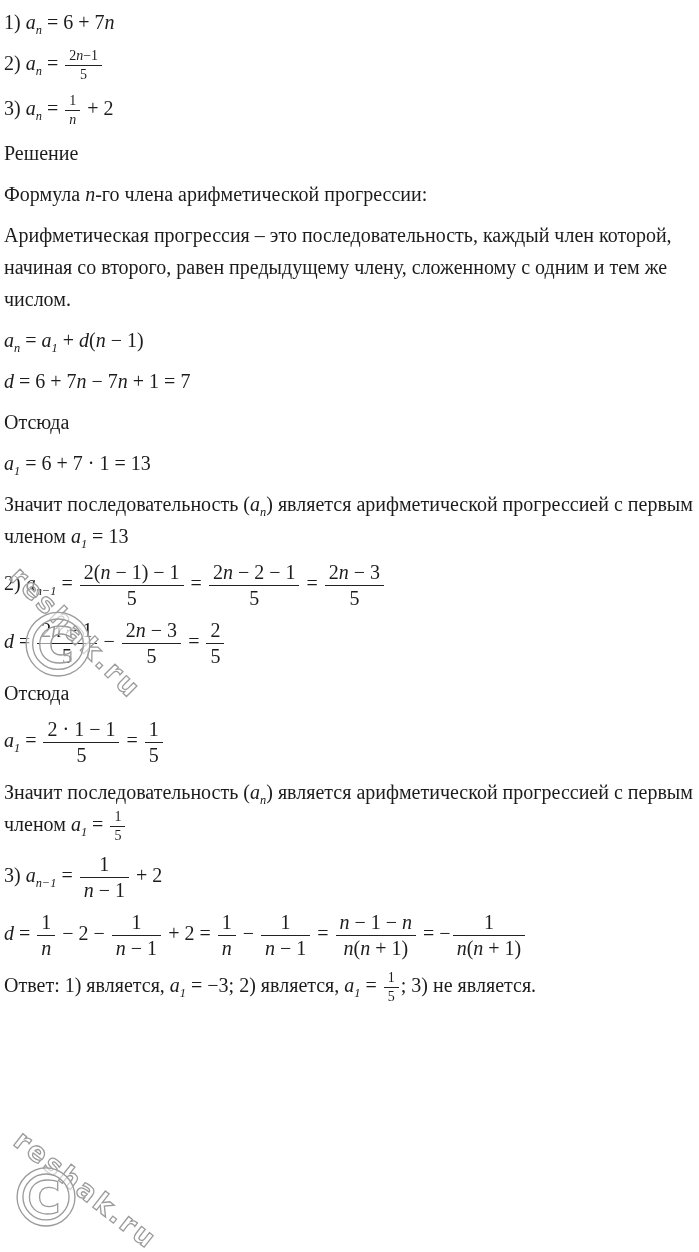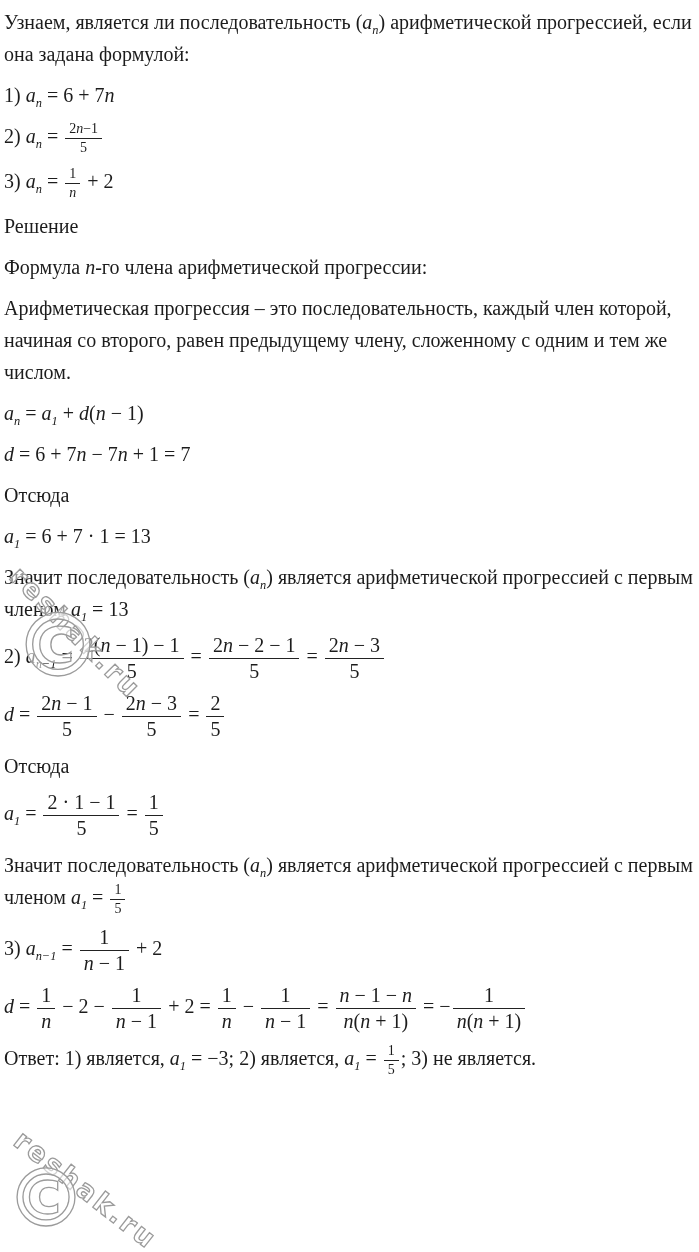--- a/index.html
+++ b/index.html
@@ -27,21 +27,20 @@
     fill:#ffffff; fill-opacity:0.55;
     stroke:#9b9b9b; stroke-width:1.3px;
     font-family:"DejaVu Sans","Liberation Sans",sans-serif;
     font-weight:bold; letter-spacing:3px;
   }
 </style>
 </head>
 <body>
 
 <main class="content">
-  <p class="block">Узнаем, является ли последовательность (<i>a</i><sub>n</sub>) арифметической прогрессией, если она задана формулой:</p>
   <p class="block formula">1) <i>a</i><sub>n</sub> = 6 + 7<i>n</i></p>
   <p class="block formula">2) <i>a</i><sub>n</sub> = <span class="frac small"><span class="num">2<i>n</i>−1</span><span class="den">5</span></span></p>
   <p class="block formula">3) <i>a</i><sub>n</sub> = <span class="frac small"><span class="num">1</span><span class="den"><i>n</i></span></span> + 2</p>
   <p class="block">Решение</p>
   <p class="block">Формула <i>n</i>-го члена арифметической прогрессии:</p>
   <p class="block">Арифметическая прогрессия – это последовательность, каждый член которой, начиная со второго, равен предыдущему члену, сложенному с одним и тем же числом.</p>
   <p class="block formula"><i>a</i><sub>n</sub> = <i>a</i><sub>1</sub> + <i>d</i>(<i>n</i> − 1)</p>
   <p class="block formula"><i>d</i> = 6 + 7<i>n</i> − 7<i>n</i> + 1 = 7</p>
   <p class="block">Отсюда</p>
   <p class="block formula"><i>a</i><sub>1</sub> = 6 + 7 · 1 = 13</p>

